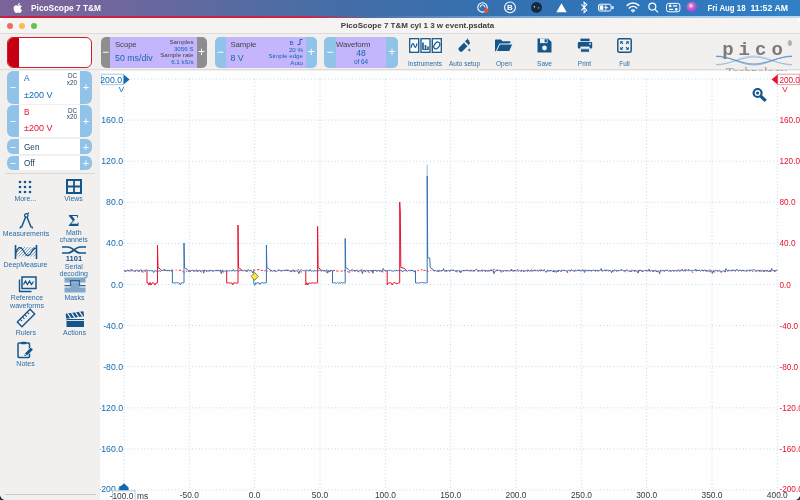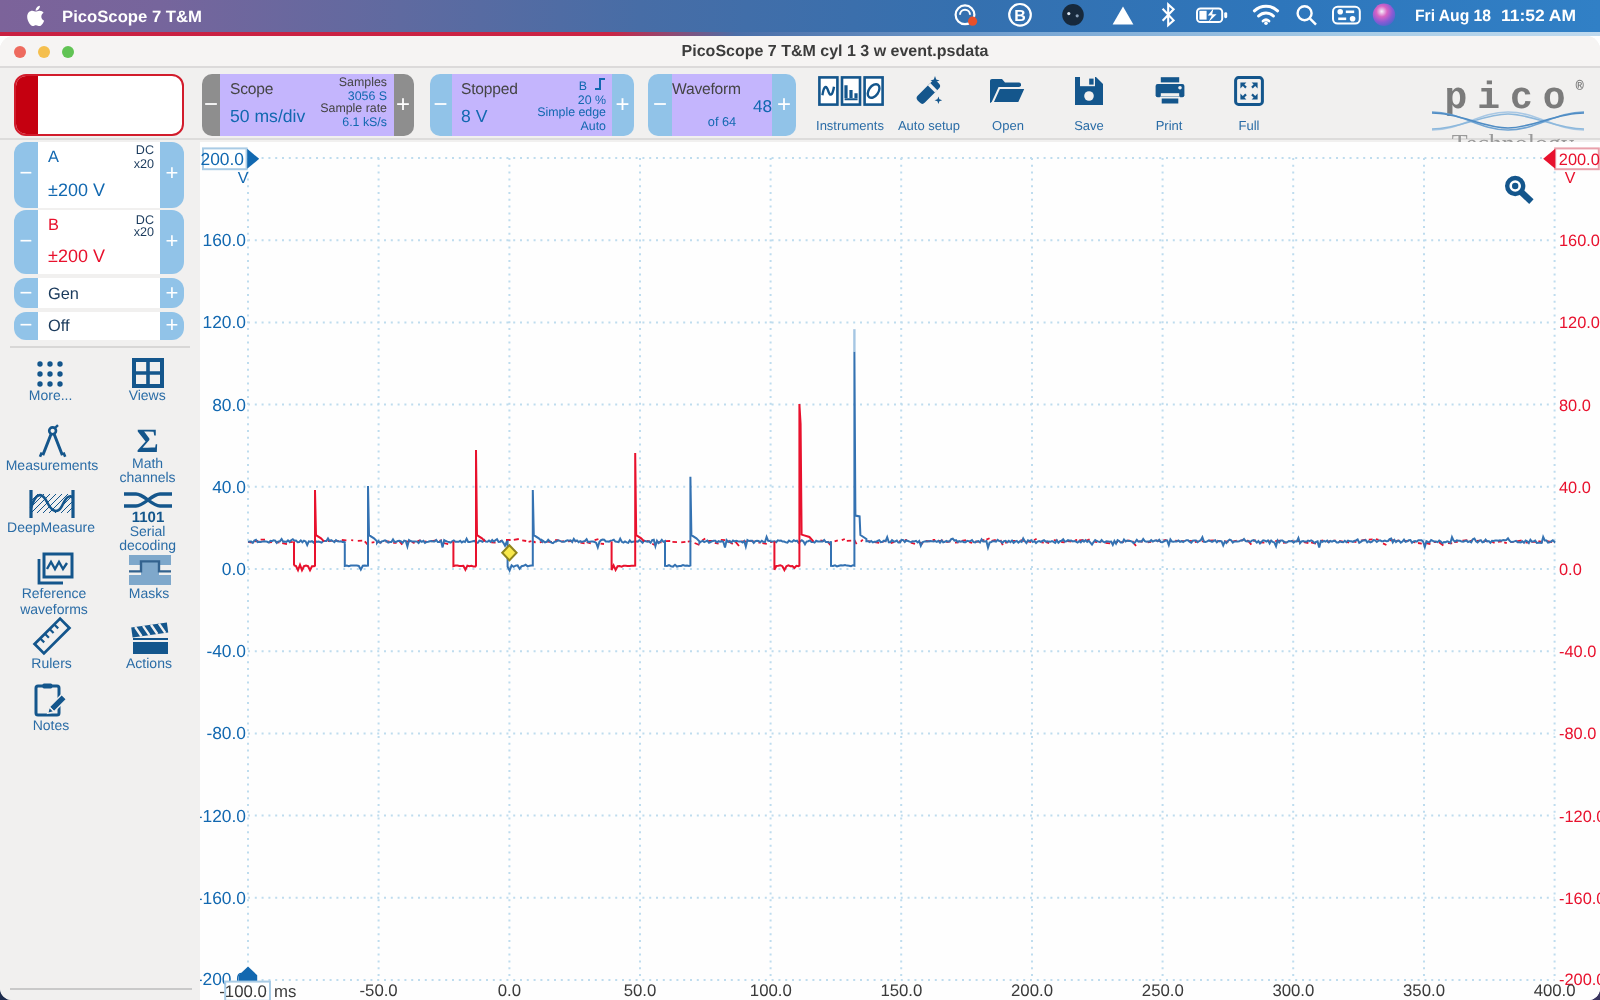--- a/index.html
+++ b/index.html
@@ -110,37 +110,37 @@
         </div>
 <div class="pbtn" style="right:0;width:10px;border-radius:0 5px 5px 0;background:#8e8e8e">
           <span>+</span>
         </div>
 </div>
 <div class="panel" style="left:215px;width:101.5px">
 <div class="pbtn" style="left:0;width:10.5px;border-radius:5px 0 0 5px;background:#91c3e8">
           <span>−</span>
         </div>
 <div class="pbody" style="left:10.5px;right:10.5px">
-          <div style="position:absolute;left:5px;top:3px;font-size:7.8px;letter-spacing:-0.1px;color:#444">Stopped</div>
+          <div style="position:absolute;left:5px;top:3px;font-size:7.8px;letter-spacing:-0.1px;color:#444">Sample</div>
 <div style="position:absolute;left:5px;bottom:4.5px;font-size:8.8px;color:#1268b0">8 V</div>
 <div style="position:absolute;right:3px;top:2.5px;text-align:right;font-size:6.2px;line-height:6.7px;color:#1268b0">B&nbsp;&nbsp;<svg width="6" height="6" viewBox="0 0 6 6" style="vertical-align:0px">
               <path d="M0.5 5.5H3V0.5H5.5" stroke="#1268b0" fill="none" stroke-width="1"></path>
             </svg><br>20 %<br>Simple edge<br>Auto</div>
         </div>
 <div class="pbtn" style="right:0;width:10.5px;border-radius:0 5px 5px 0;background:#91c3e8">
           <span>+</span>
         </div>
 </div>
 <div class="panel" style="left:324px;width:74px">
 <div class="pbtn" style="left:0;width:12px;border-radius:5px 0 0 5px;background:#91c3e8">
           <span>−</span>
         </div>
 <div class="pbody" style="left:12px;right:12px">
           <div style="position:absolute;left:0;right:0;top:3px;text-align:left;font-size:7.8px;letter-spacing:-0.1px;color:#444">Waveform</div>
-<div style="position:absolute;left:0;right:0;top:11.5px;text-align:right;font-size:8.6px;color:#1268b0">48</div>
+<div style="position:absolute;left:0;right:0;top:11.5px;text-align:center;font-size:8.6px;color:#1268b0">48</div>
 <div style="position:absolute;left:0;right:0;bottom:3px;text-align:center;font-size:6.4px;color:#1268b0">of 64</div>
         </div>
 <div class="pbtn" style="right:0;width:12px;border-radius:0 5px 5px 0;background:#91c3e8">
           <span>+</span>
         </div>
 </div>
 <div class="tico" style="left:395px">
         <div class="tic">
           <svg width="33" height="15" viewBox="0 0 33 15">
 <rect x="0.7" y="0.7" width="9" height="13.6" fill="#fff" stroke="#14568c" stroke-width="1.3"></rect>

